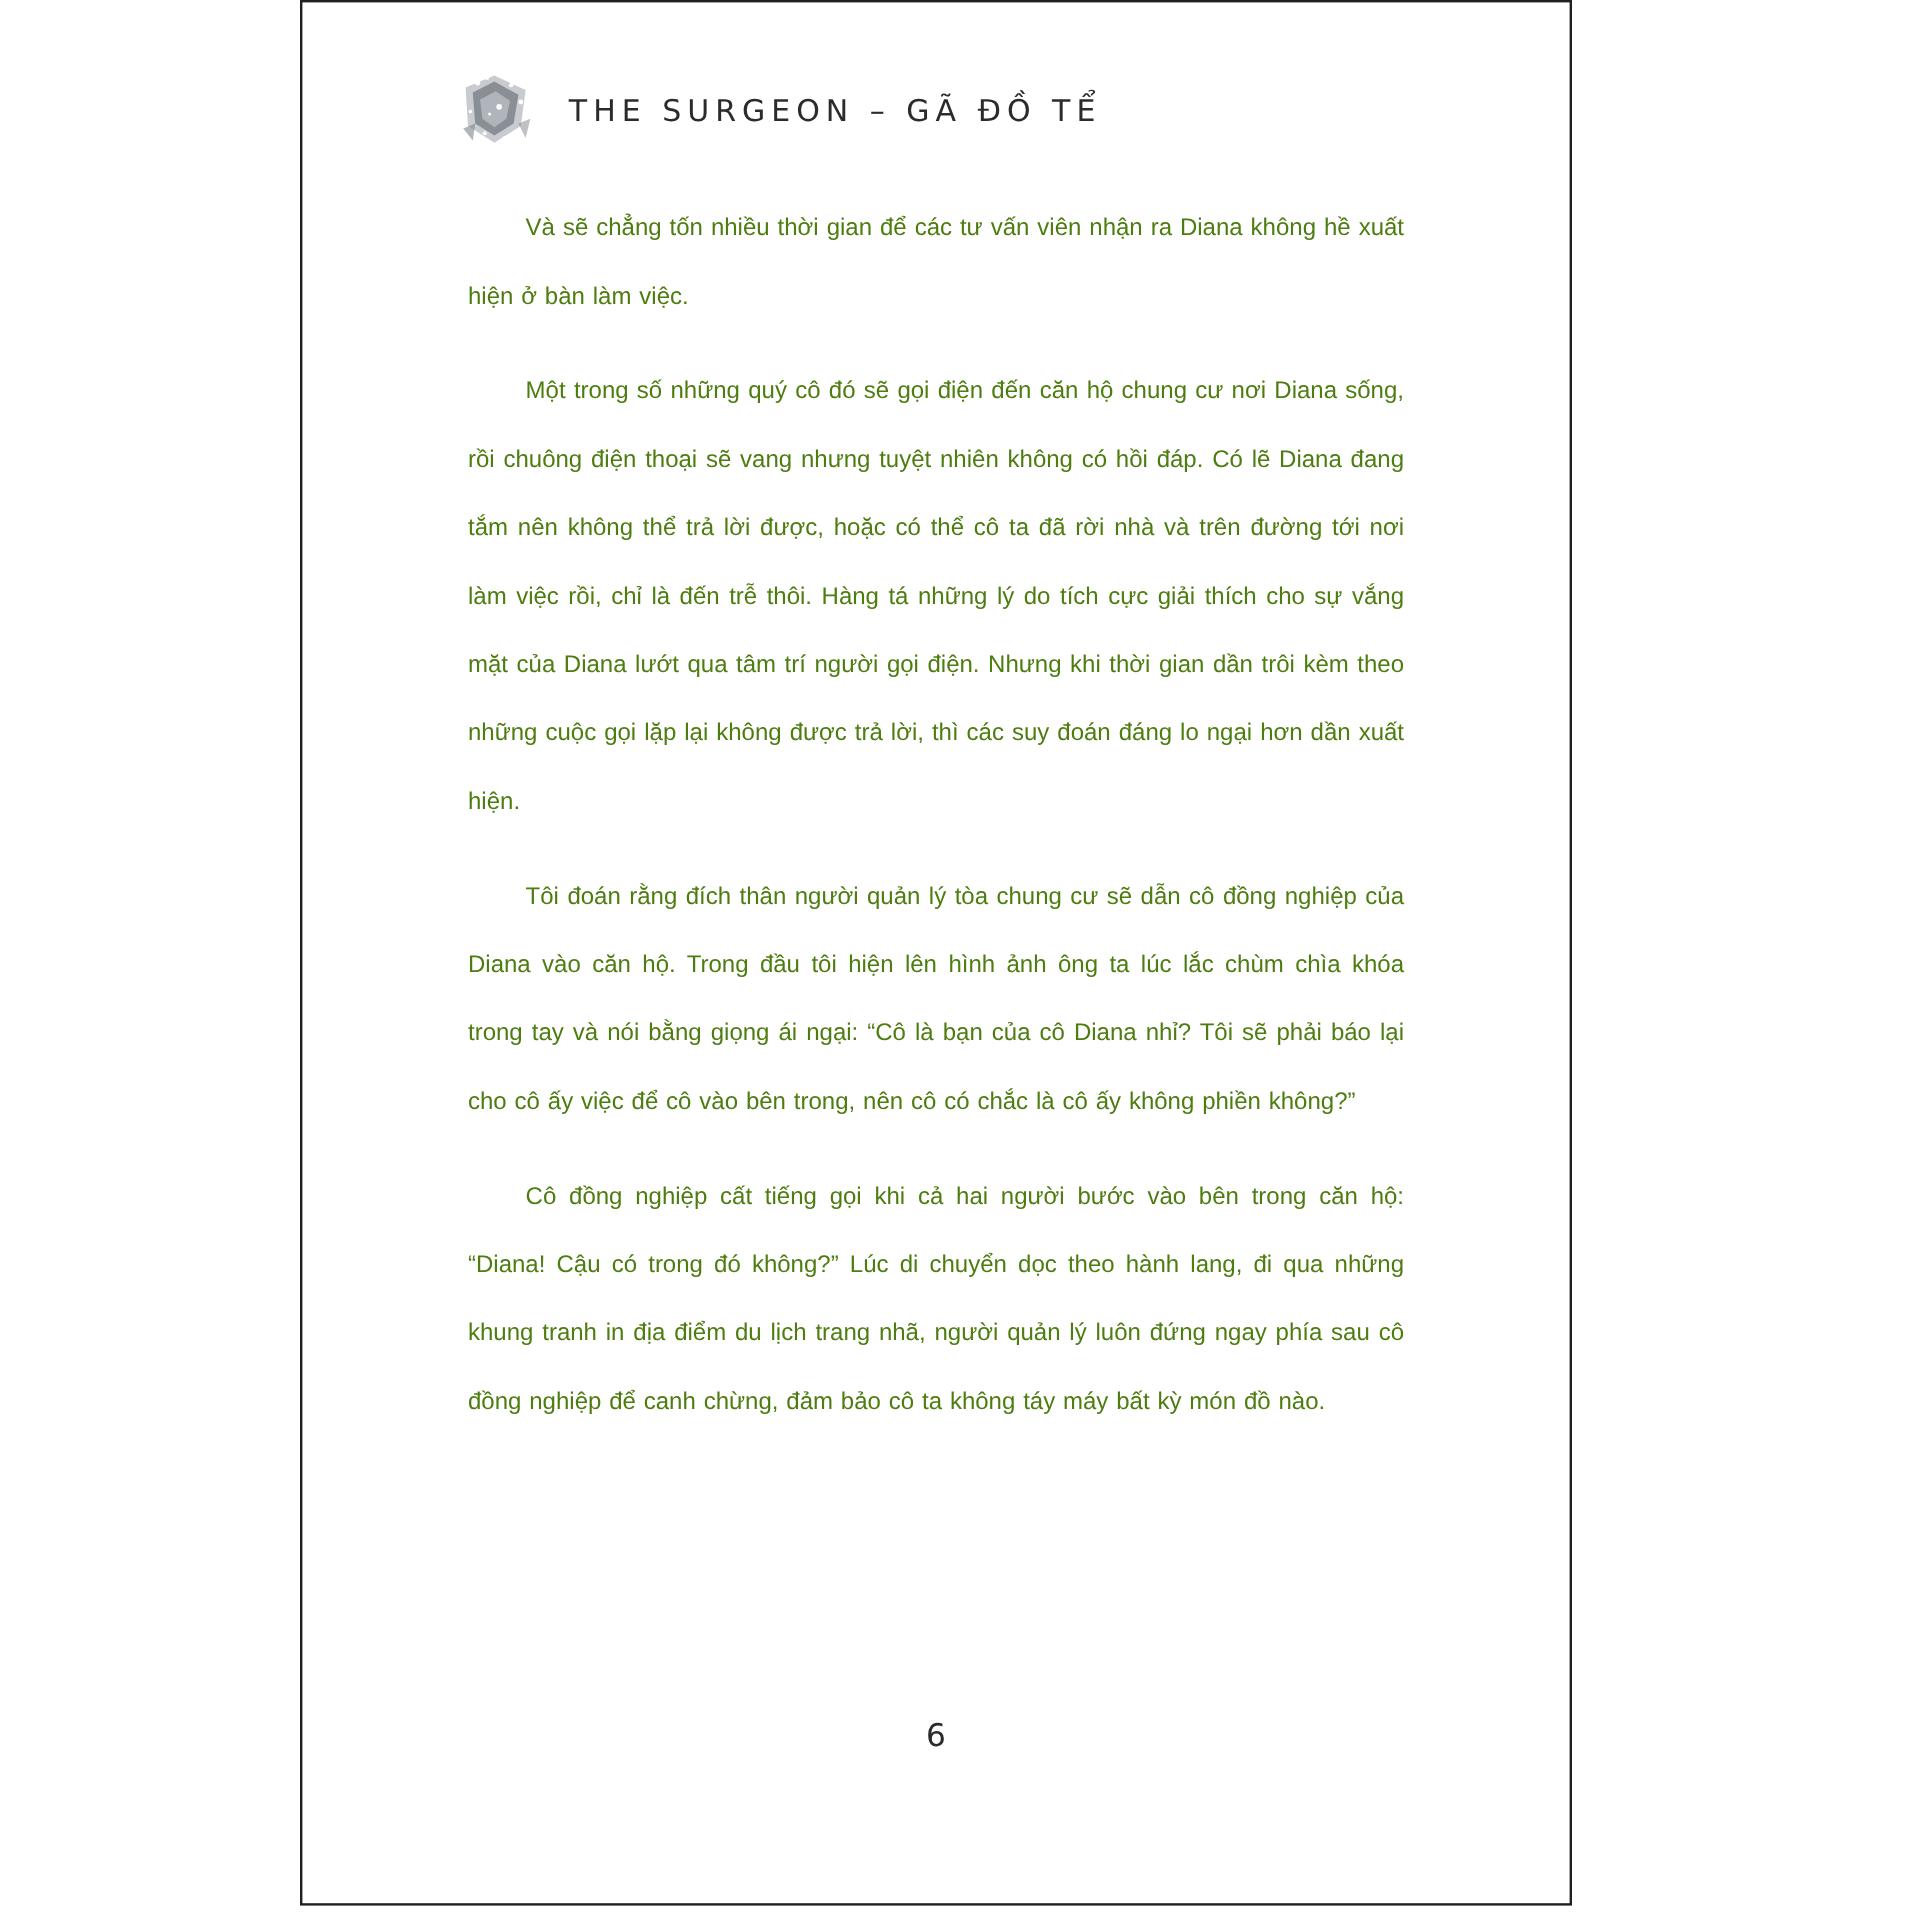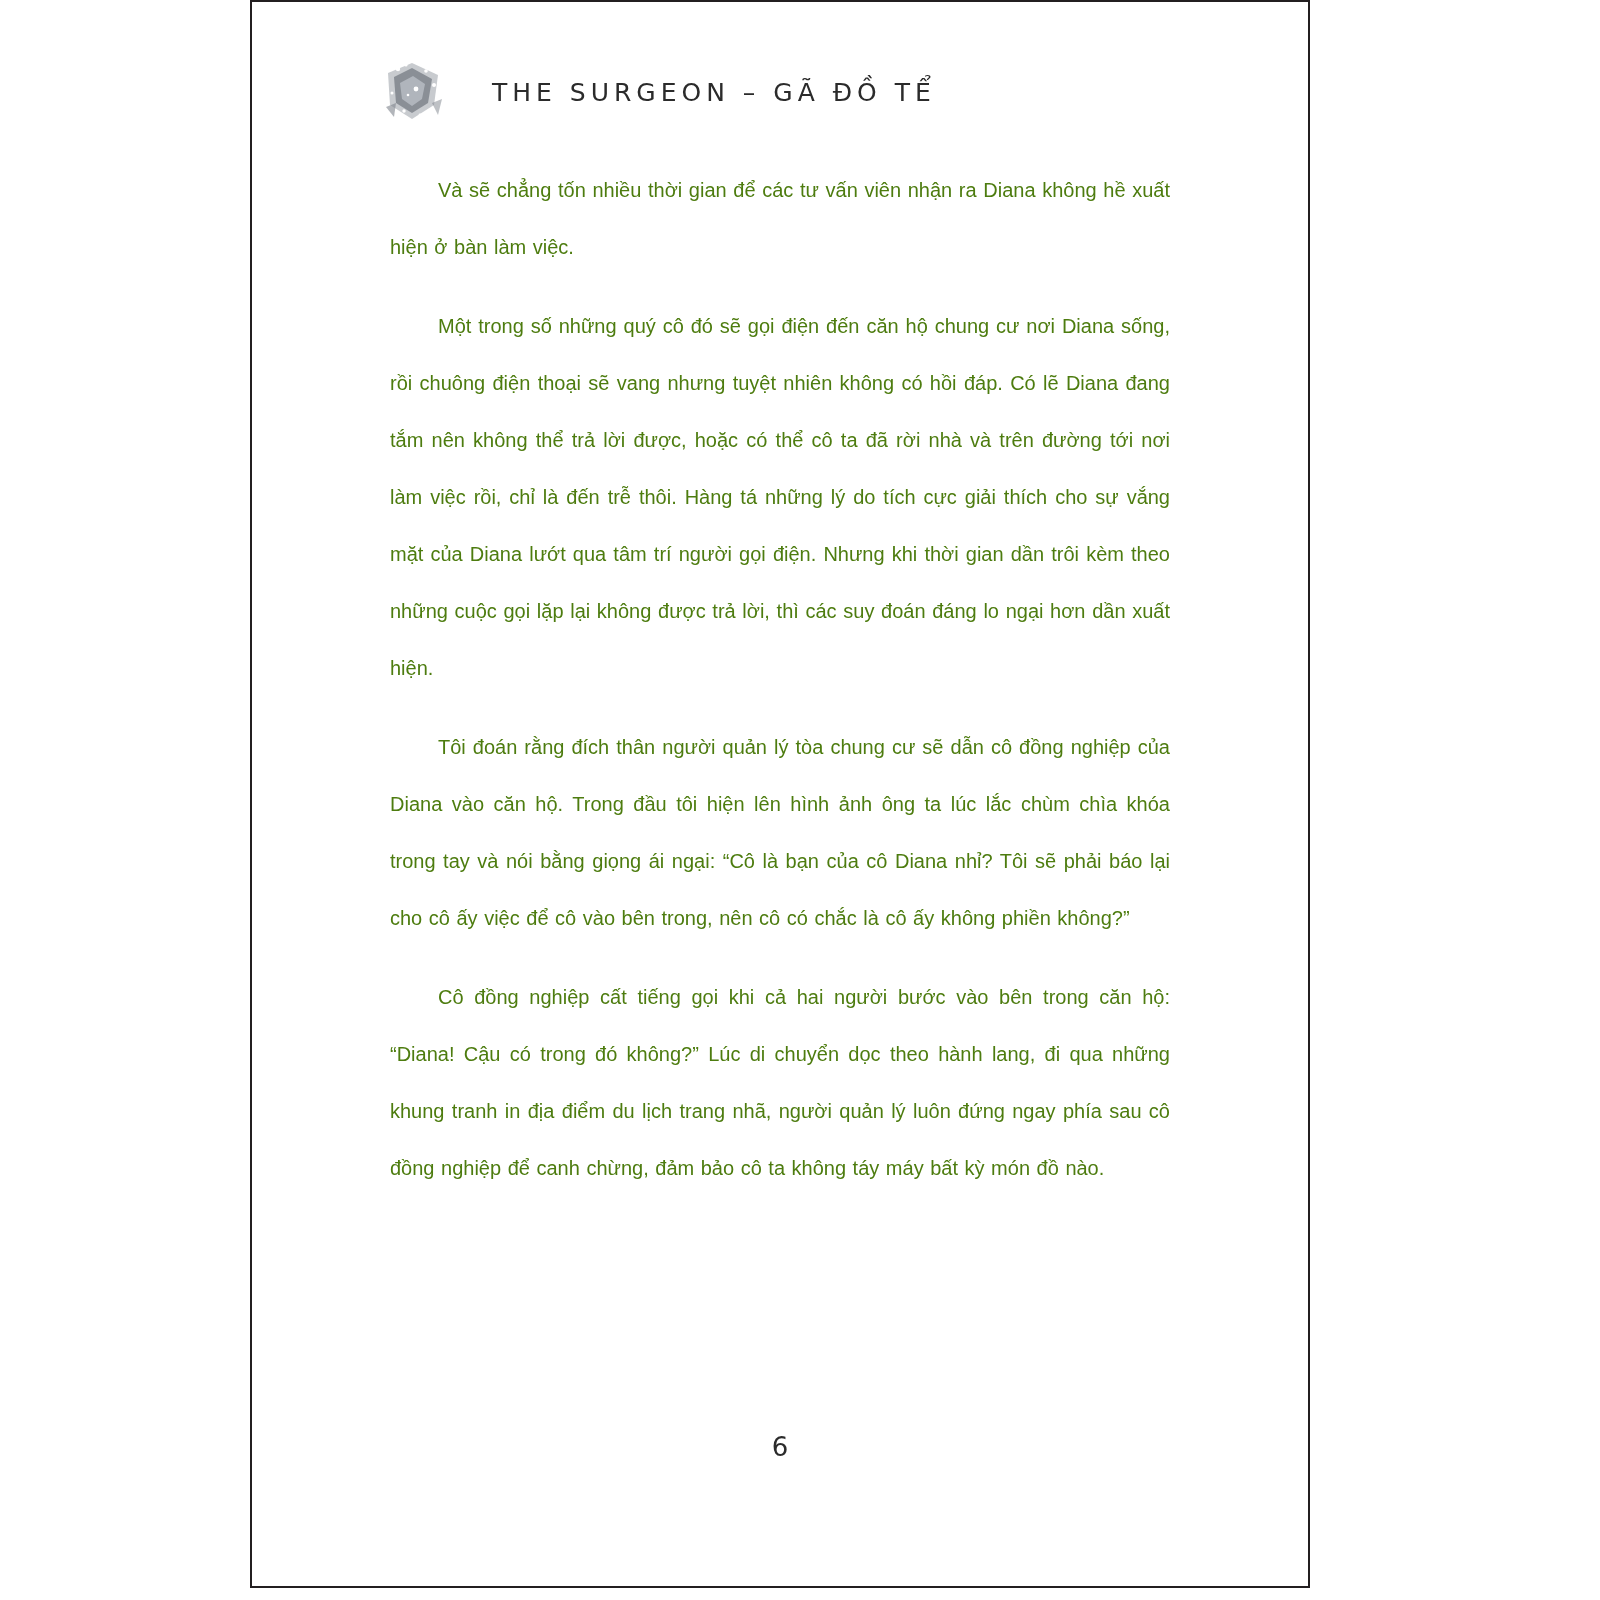--- a/index.html
+++ b/index.html
@@ -25,21 +25,20 @@
     background: #ffffff;
   }
 
   .header {
     position: absolute;
     left: 130px;
     top: 55px;
     display: flex;
     align-items: center;
     height: 70px;
-    gap: 18px;
   }
 
   .header-ornament {
     width: 62px;
     height: 66px;
     position: relative;
     overflow: hidden;
     flex: 0 0 auto;
   }
   .header-ornament svg { display: block; }

